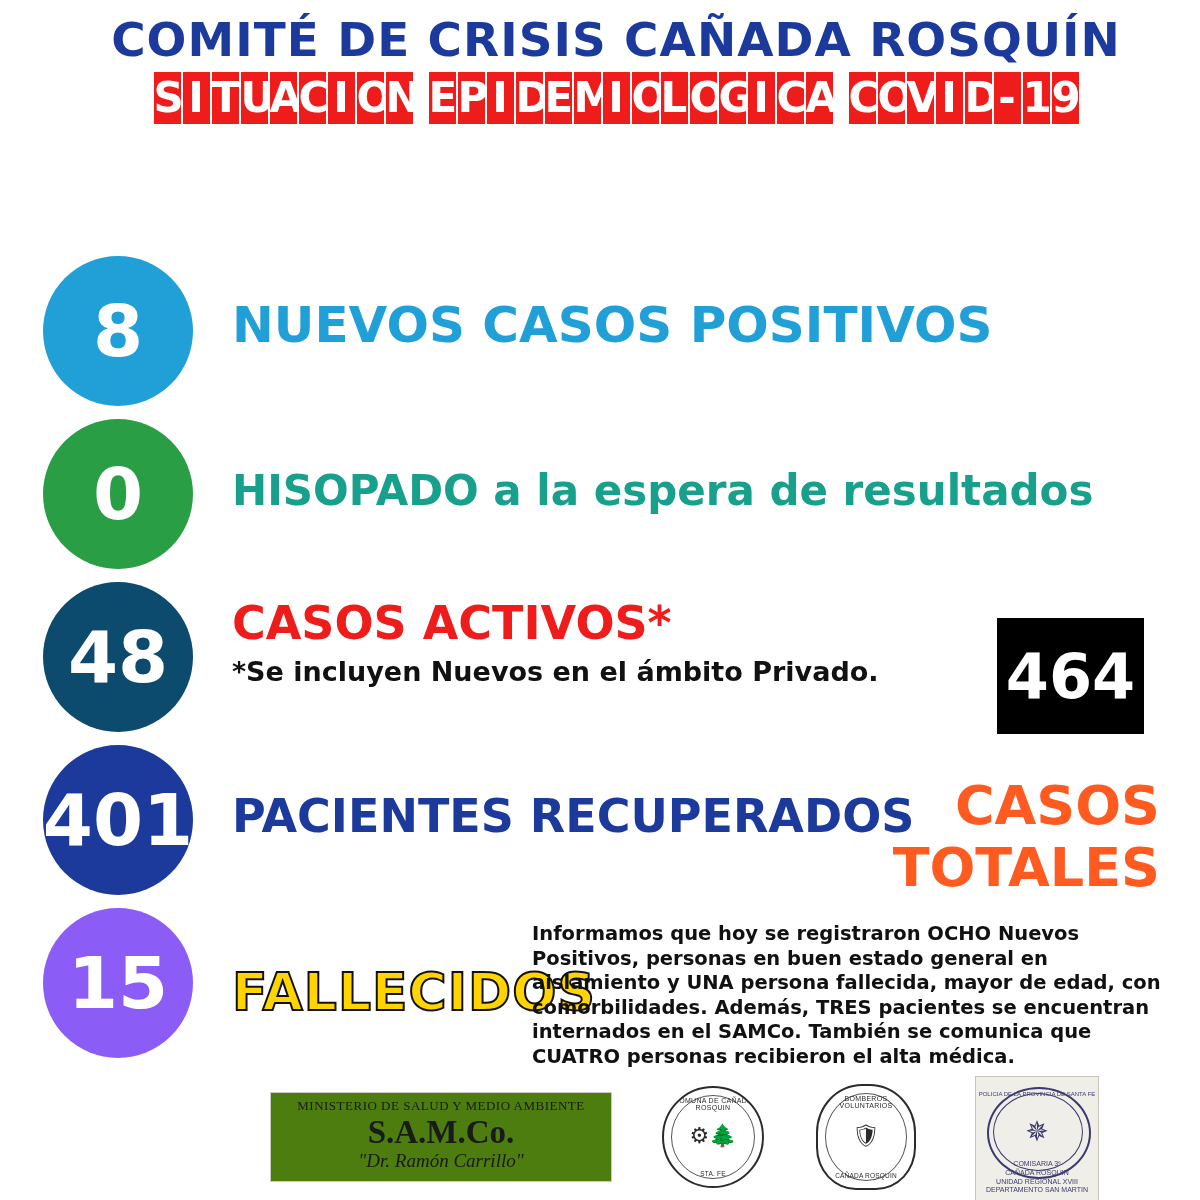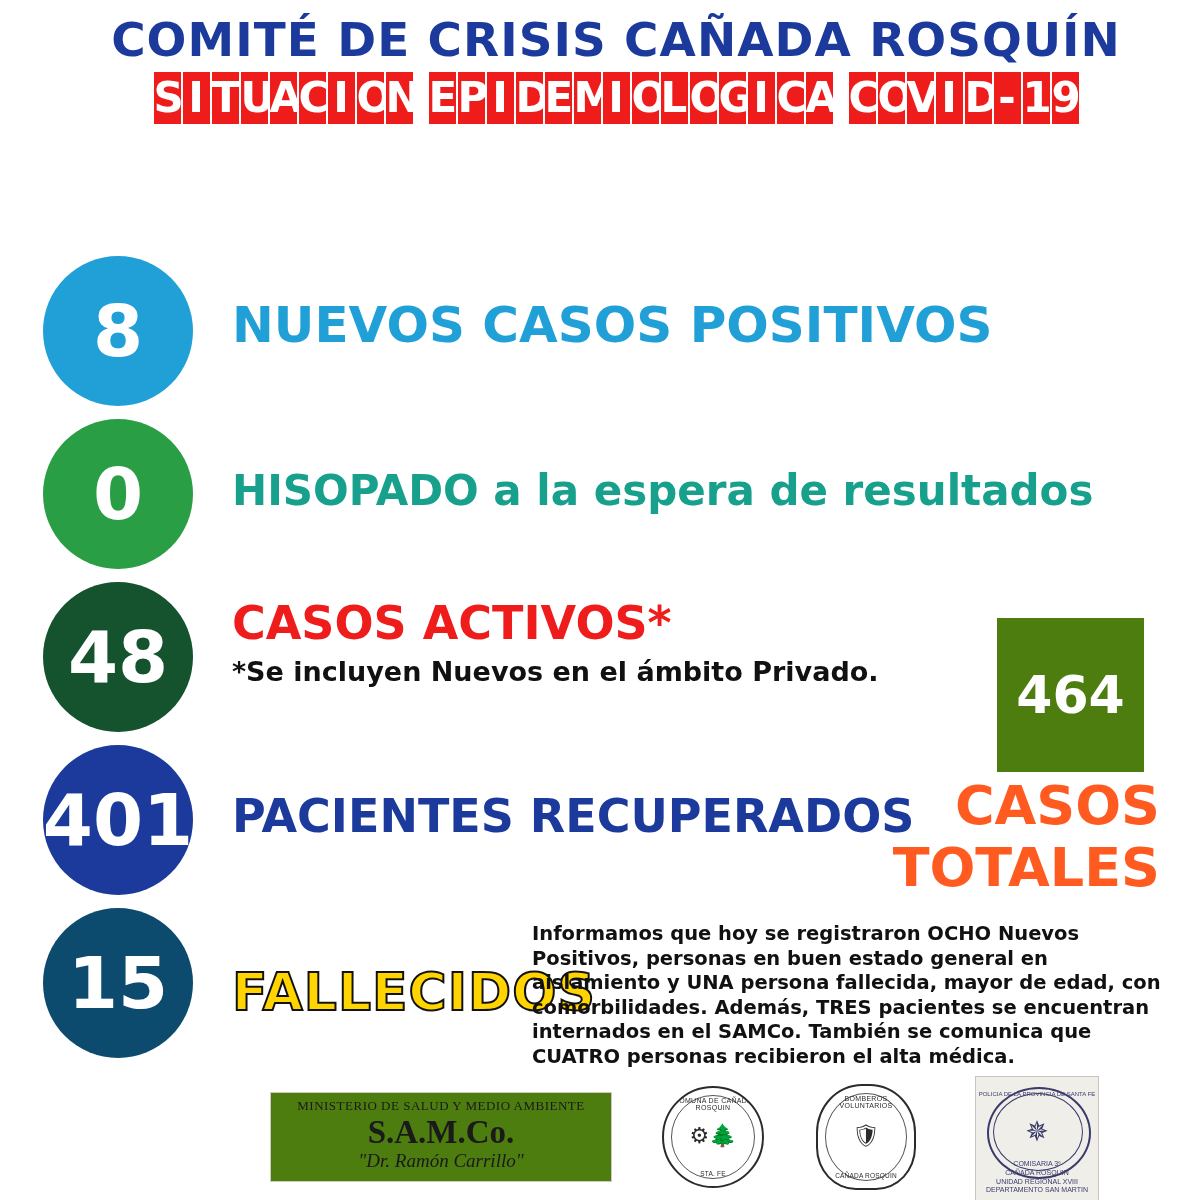--- a/index.html
+++ b/index.html
@@ -125,26 +125,26 @@
     -webkit-text-stroke: 2px #111111;
     letter-spacing: 1px;
   }
 
   
   .totales-box {
     position: absolute;
     left: 997px;
     top: 618px;
     width: 147px;
-    height: 154px;
-    background: #4d7c0f;
+    height: 116px;
+    background: #000000;
     color: #ffffff;
     font-family: "DejaVu Sans", sans-serif;
     font-weight: bold;
-    font-size: 52px;
+    font-size: 62px;
     display: flex;
     align-items: center;
     justify-content: center;
   }
   .totales-text {
     position: absolute;
     left: 700px;
     top: 775px;
     width: 460px;
     text-align: right;
@@ -346,32 +346,32 @@
     <div class="bubble" style="background:#21a0d8">8</div>
     <div class="row-label lbl-nuevos">NUEVOS CASOS POSITIVOS</div>
   </div>
 
   <div class="row">
     <div class="bubble" style="background:#2a9e45">0</div>
     <div class="row-label lbl-hisopado">HISOPADO a la espera de resultados</div>
   </div>
 
   <div class="row">
-    <div class="bubble" style="background:#14532d">48</div>
+    <div class="bubble" style="background:#0c4a6e">48</div>
     <div class="row-label lbl-activos">CASOS ACTIVOS*</div>
     <div class="note-activos">*Se incluyen Nuevos en el ámbito Privado.</div>
   </div>
 
   <div class="row">
     <div class="bubble" style="background:#1b3a9c">401</div>
     <div class="row-label lbl-recuperados">PACIENTES RECUPERADOS</div>
   </div>
 
   <div class="row">
-    <div class="bubble" style="background:#0c4a6e">15</div>
+    <div class="bubble" style="background:#8b5cf6">15</div>
     <div class="row-label lbl-fallecidos">FALLECIDOS</div>
   </div>
 
 </div>
 
 <div class="totales-box">464</div>
 <div class="totales-text">
   <div>CASOS</div>
   <div>TOTALES</div>
 </div>

